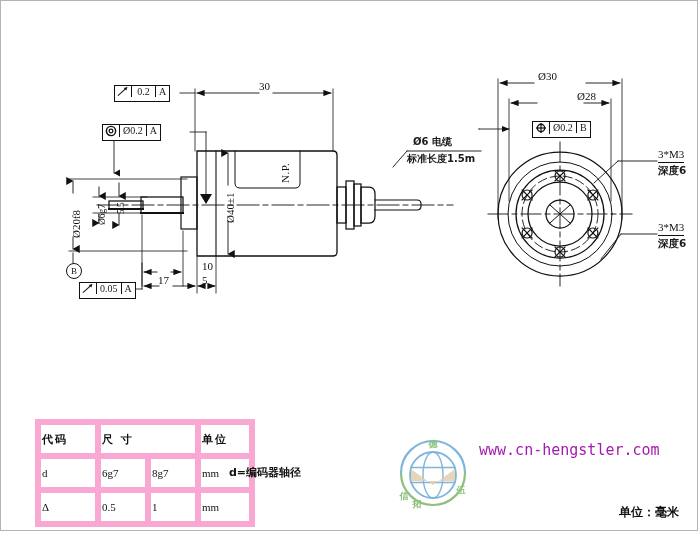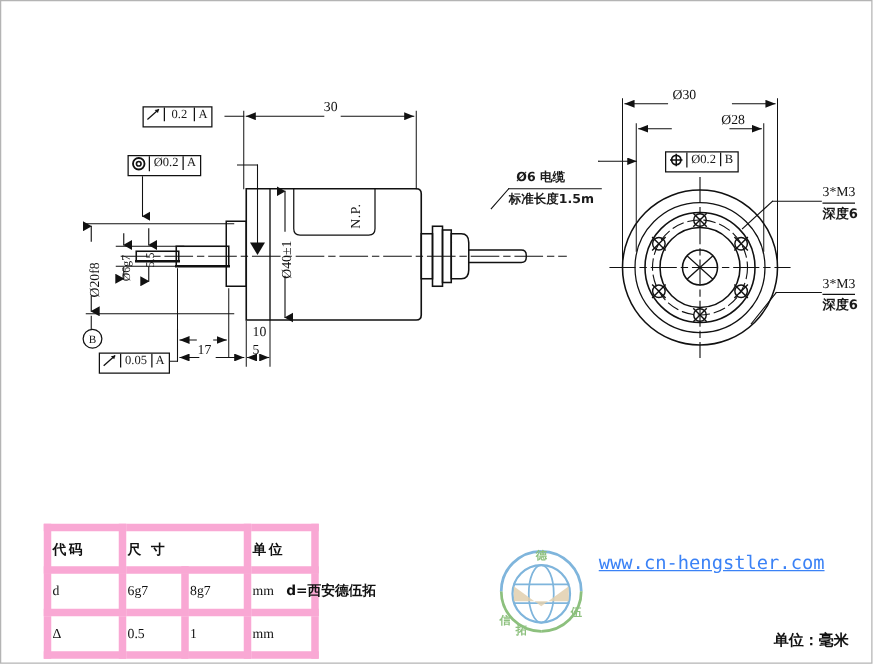--- a/index.html
+++ b/index.html
@@ -77,21 +77,21 @@
     font-family:"DejaVu Sans","Liberation Sans",sans-serif;
     font-size:21px;font-weight:700;color:#5f9e58;letter-spacing:1px;
     line-height:1.1;
   }
   .brand-phone{
     font-family:"DejaVu Sans Mono","Liberation Mono",monospace;
     font-size:19px;font-weight:700;color:#5b8fc9;letter-spacing:0px;line-height:1.25;
   }
   .brand-url{
     font-family:"DejaVu Sans Mono","Liberation Mono",monospace;
-    font-size:15px;color:#3b82f6;letter-spacing:0px;line-height:1.25;text-decoration:underline;
+    font-size:15px;color:#a21caf;letter-spacing:0px;line-height:1.25;
   }
   #unit-note{
     position:absolute;right:18px;top:503px;
     font-family:"DejaVu Sans","Liberation Sans",sans-serif;
     font-size:12px;font-weight:700;color:#111;
   }
 </style>
 </head>
 <body>
 
@@ -423,21 +423,21 @@
     </tr>
     <tr>
       <td class="c0">Δ</td>
       <td class="c1">0.5</td>
       <td class="c2">1</td>
       <td class="c3">mm</td>
     </tr>
   </tbody>
     </table>
 
-  <div class="note" style="left:228px;top:464px;">d=西安德伍拓</div>
+  <div class="note" style="left:228px;top:464px;">d=编码器轴径</div>
 
   <div id="brand">
     <div id="brand-logo">
       <svg width="76" height="76" viewBox="0 0 76 76">
 
         <path d="M38,6 A32,32 0 0,1 70,38" fill="none" stroke="#7fb5dc" stroke-width="2.2"></path>
         <path d="M70,38 A32,32 0 0,1 38,70" fill="none" stroke="#8dc07e" stroke-width="2.2"></path>
         <path d="M38,70 A32,32 0 0,1 6,38" fill="none" stroke="#8dc07e" stroke-width="2.2"></path>
         <path d="M6,38 A32,32 0 0,1 38,6" fill="none" stroke="#7fb5dc" stroke-width="2.2"></path>
 

